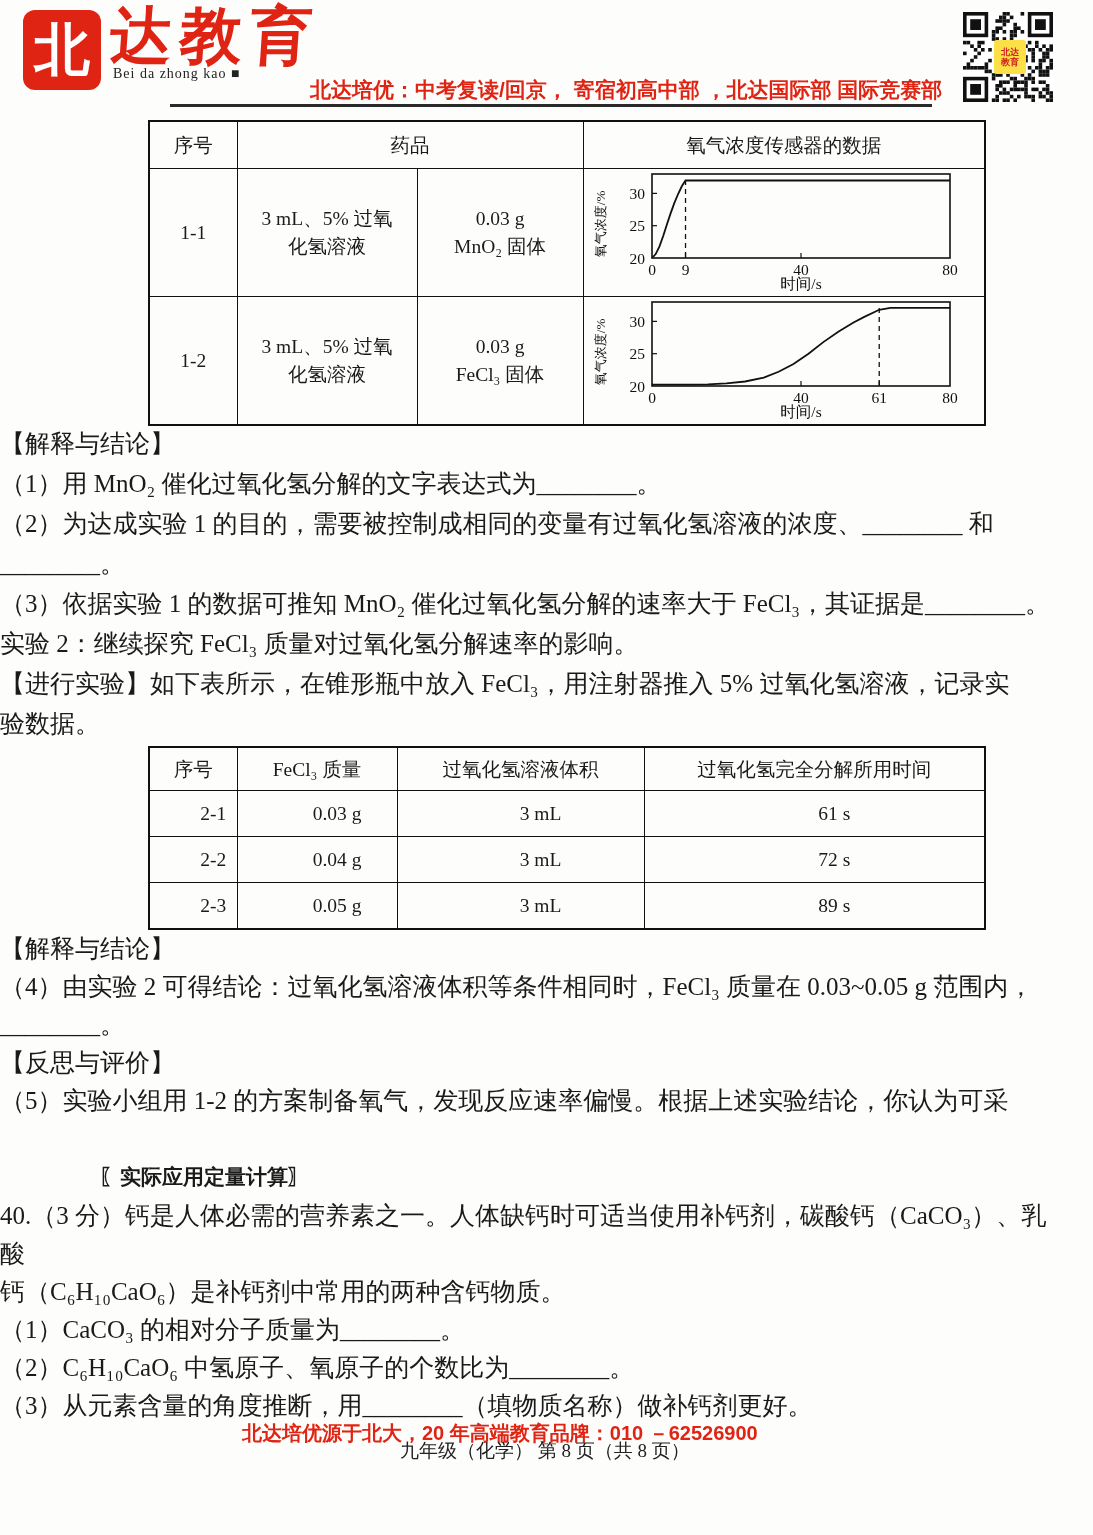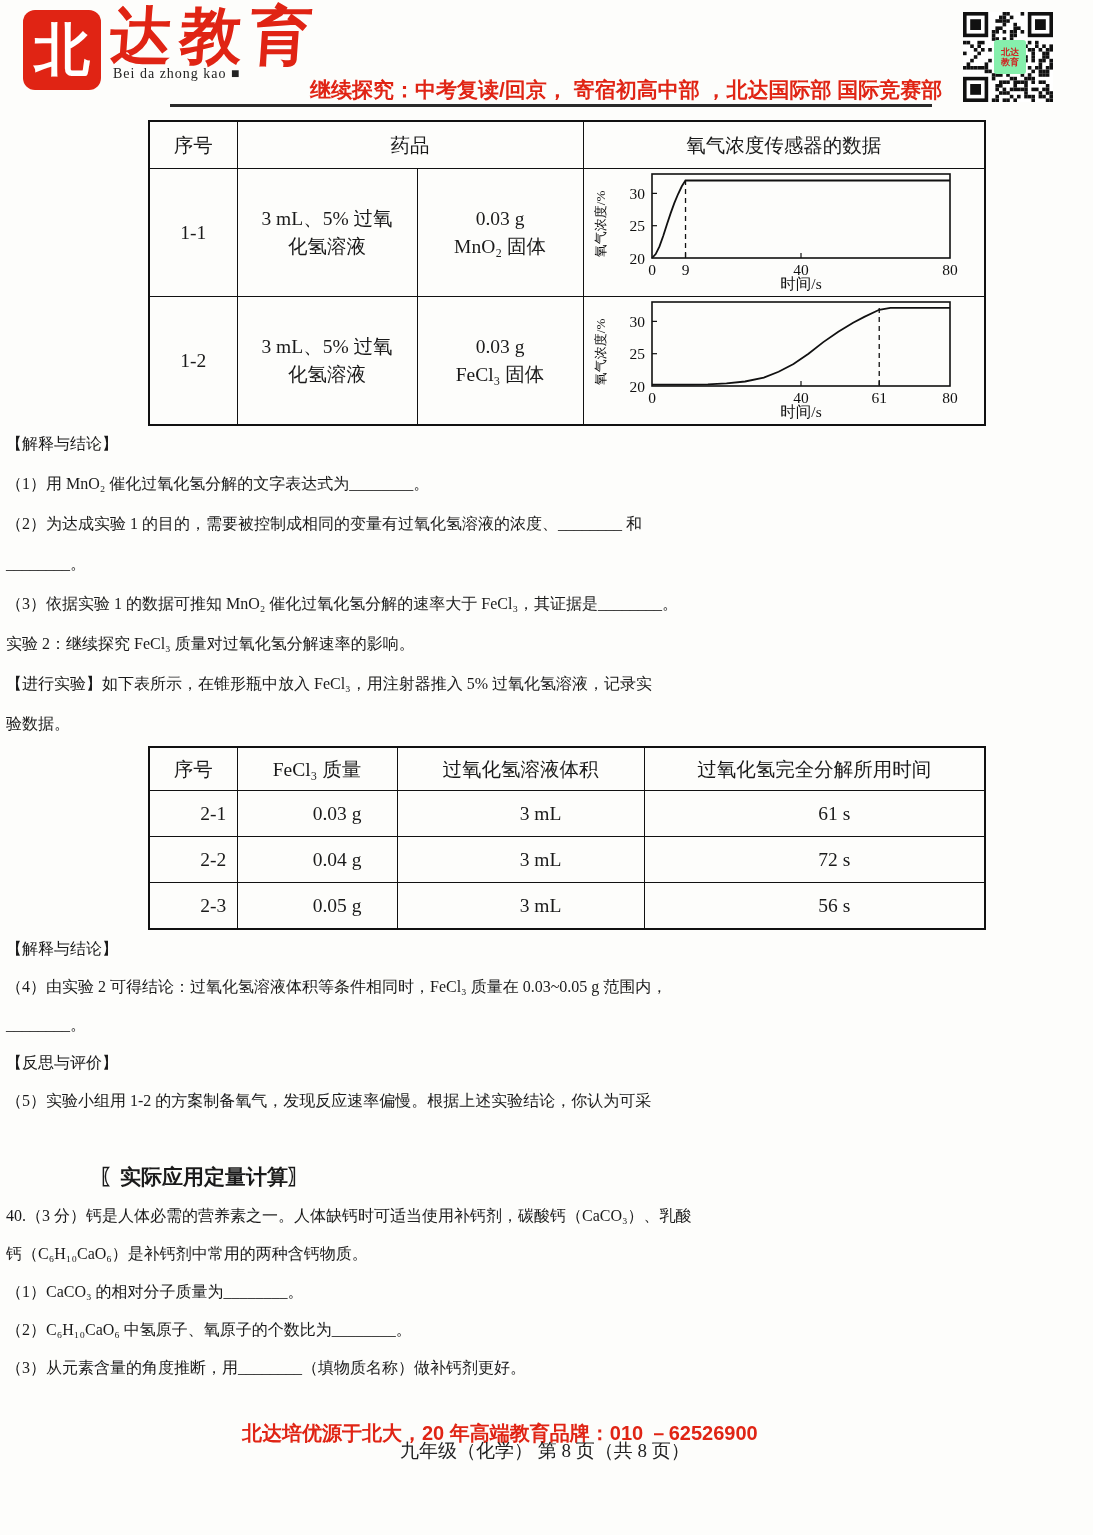--- a/index.html
+++ b/index.html
@@ -10,38 +10,38 @@
         border-radius:10px;box-shadow:0 0 0 2px #e02414;display:flex;align-items:center;justify-content:center;}
   .seal span{color:#fff;font-size:56px;font-weight:bold;line-height:1;}
   .brand{position:absolute;left:110px;top:2px;font-size:62px;font-weight:900;color:#e02414;
          letter-spacing:8px;transform:skewX(-4deg);line-height:1.1;}
   .brand-sub{position:absolute;left:113px;top:66px;font-size:14px;color:#222;letter-spacing:1px;}
   .slogan{position:absolute;left:310px;top:76px;font-size:21px;font-weight:bold;color:#e02414;
           font-family:"Liberation Sans","DejaVu Sans",sans-serif;}
   .header-rule{position:absolute;left:170px;top:104px;width:762px;height:3px;background:#2a2a2a;}
   .qr-wrap{position:absolute;left:963px;top:12px;width:94px;height:92px;}
   .qr-wrap svg{display:block;}
-  .qr-badge{position:absolute;left:31px;top:28px;width:32px;height:34px;background:#86efac;
+  .qr-badge{position:absolute;left:31px;top:28px;width:32px;height:34px;background:#fde047;
             border-radius:3px;display:flex;flex-direction:column;align-items:center;justify-content:center;}
   .qr-badge span{color:#d02020;font-size:9px;line-height:10px;font-weight:bold;}
   
   table{border-collapse:collapse;table-layout:fixed;border-radius:19px;}
   th,td{border:1.6px solid #111;text-align:center;vertical-align:middle;
         font-size:19.5px;font-weight:normal;padding:0;}
   #table1{position:absolute;top:120px;left:148px;width:838px;border:2.4px solid #111;}
   #table1 th{height:46px;}
   #table1 td.data-cell{height:126px;}
   #table2{position:absolute;top:746px;left:148px;width:838px;border:2.4px solid #111;}
   #table2 th{height:42px;}
   #table2 td{height:45px;padding-left:40px;}
   .cell-2line span{display:block;line-height:28px;}
   svg text{font-family:"Liberation Serif","DejaVu Serif",serif;fill:#111;}
   
   .tblock{position:absolute;left:0;width:1060px;}
-  .tblock p{margin:0;font-size:16px;padding-left:6px;}
+  .tblock p{margin:0;font-size:25px;}
   #block1{top:424px;} #block1 p{line-height:40px;}
   #block2{top:930px;} #block2 p{line-height:38px;}
   #block3{top:1197px;} #block3 p{line-height:38px;}
   .l-bracket{margin-left:141px;}
   .l-num{margin-left:148px;}
   .l-cont{margin-left:185px;}
   .l-q{margin-left:104px;}
   .l-qcont{margin-left:180px;}
   #section-heading{position:absolute;left:99px;top:1163px;font-size:21px;font-weight:bold;
                    font-family:"Liberation Sans","DejaVu Sans",sans-serif;}
@@ -53,21 +53,21 @@
 </head>
 <body>
 
 <div class="page">
 
   <div class="seal">
     <span>北</span>
   </div>
   <div class="brand">达教育</div>
   <div class="brand-sub">Bei da zhong kao ■</div>
-  <div class="slogan">继续探究：中考复读/回京， 寄宿初高中部 ，北达国际部 国际竞赛部</div>
+  <div class="slogan">北达培优：中考复读/回京， 寄宿初高中部 ，北达国际部 国际竞赛部</div>
   <div class="header-rule"></div>
   <div class="qr-wrap">
     <svg id="qr-svg" width="94" height="92">
         <rect x="0" y="0" width="90" height="90" fill="#fff"></rect>
         <rect x="39.6" y="0" width="3.6" height="3.6" fill="#111"></rect>
         <rect x="43.2" y="0" width="3.6" height="3.6" fill="#111"></rect>
         <rect x="57.6" y="0" width="3.6" height="3.6" fill="#111"></rect>
         <rect x="36" y="3.6" width="3.6" height="3.6" fill="#111"></rect>
         <rect x="39.6" y="3.6" width="3.6" height="3.6" fill="#111"></rect>
         <rect x="46.800000000000004" y="3.6" width="3.6" height="3.6" fill="#111"></rect>
@@ -346,21 +346,21 @@
     <tr>
       <td>2-2</td>
       <td>0.04 g</td>
       <td>3 mL</td>
       <td>72 s</td>
     </tr>
     <tr>
       <td>2-3</td>
       <td>0.05 g</td>
       <td>3 mL</td>
-      <td>56 s</td>
+      <td>89 s</td>
     </tr>
   </tbody>
     </table>
 
   <div id="block2" class="tblock">
     <p class="l-bracket">【解释与结论】</p>
     <p class="l-num">（4）由实验 2 可得结论：过氧化氢溶液体积等条件相同时，FeCl₃ 质量在 0.03~0.05 g 范围内，</p>
     <p class="l-cont">________。</p>
     <p class="l-bracket">【反思与评价】</p>
     <p class="l-num">（5）实验小组用 1-2 的方案制备氧气，发现反应速率偏慢。根据上述实验结论，你认为可采</p>

